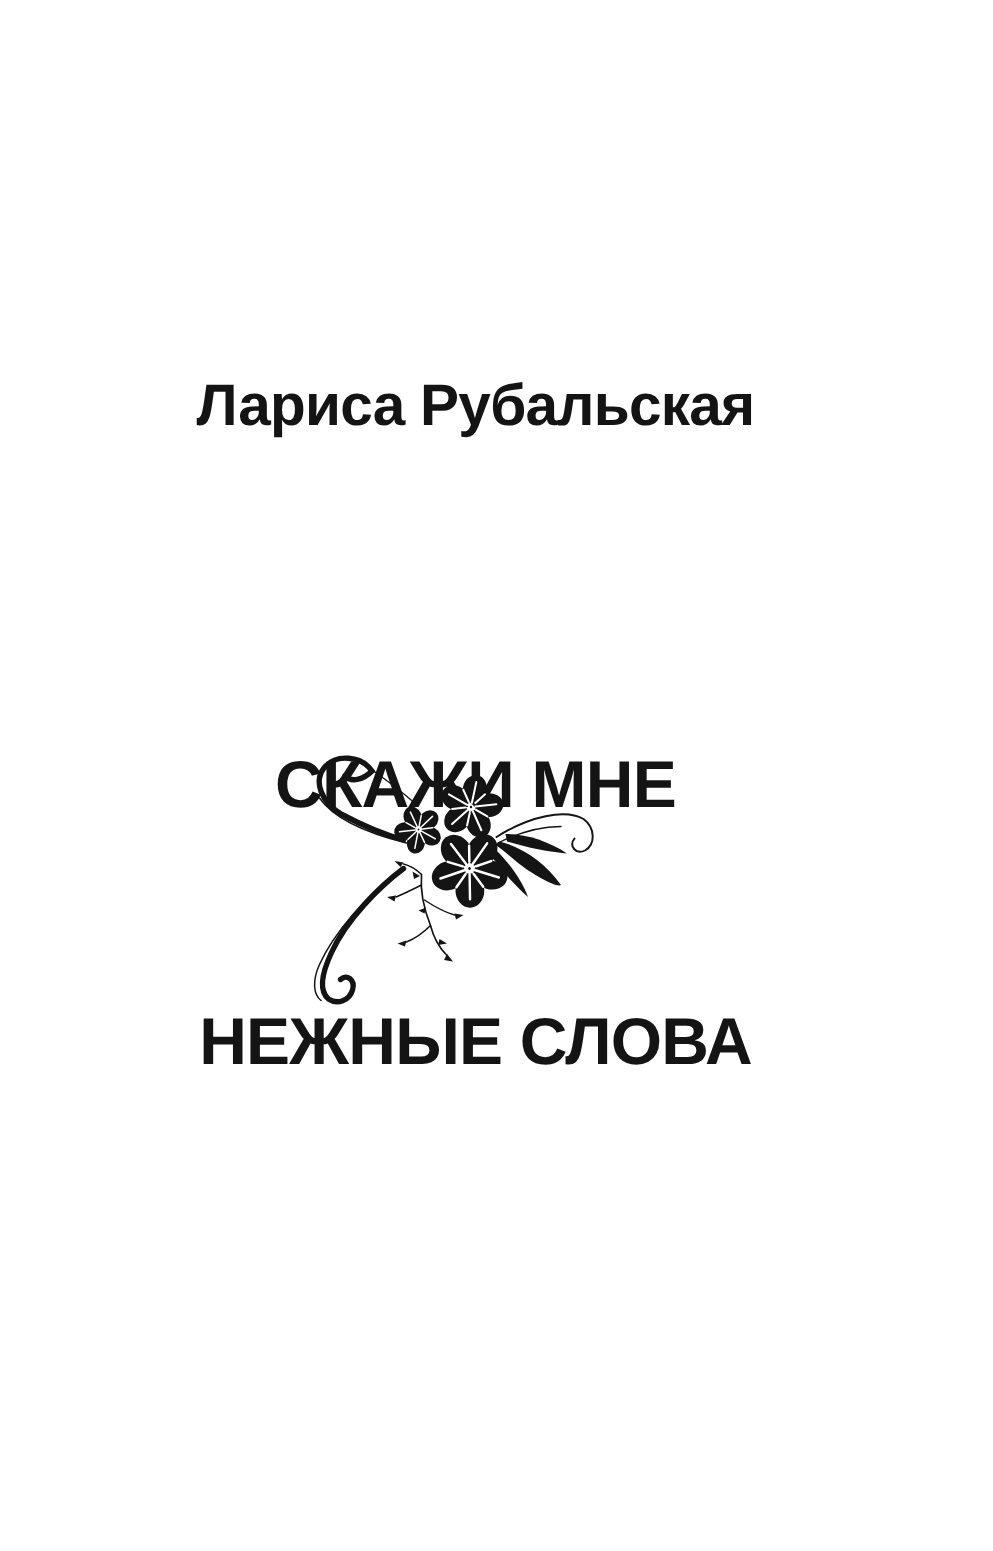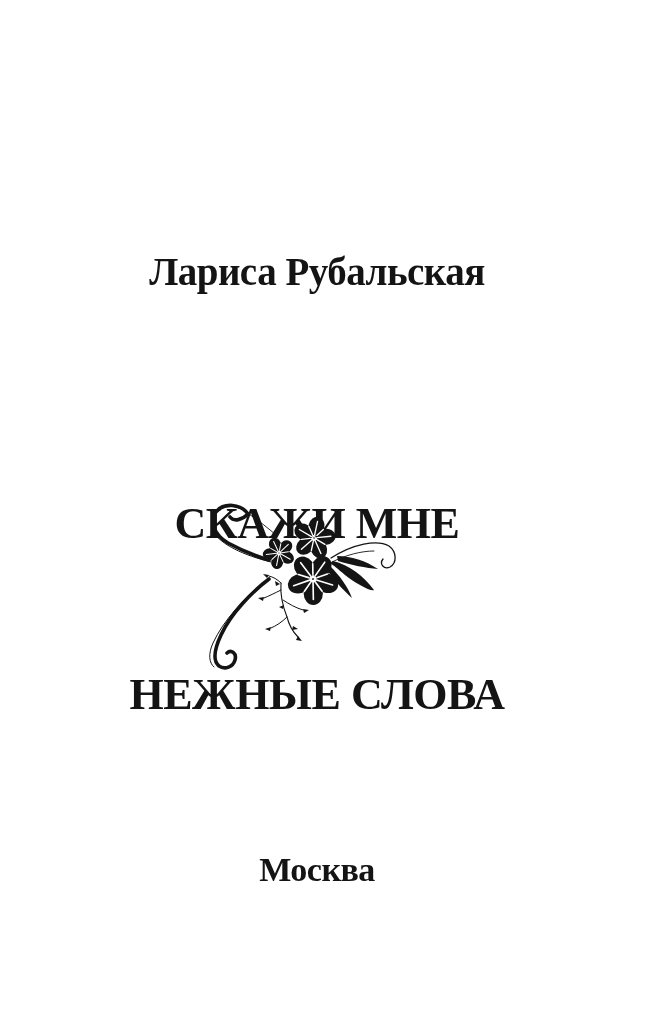--- a/index.html
+++ b/index.html
@@ -2,21 +2,21 @@
 <html><head>
 <meta charset="utf-8">
 <style>
   html, body { margin: 0; padding: 0; background: #ffffff; }
   .page {
     position: relative;
     width: 662px;
     height: 1034px;
     background: #ffffff;
     color: #141414;
-    font-family: Liberation Serif, serif;
+    font-family: Liberation Sans, sans-serif;
     overflow: hidden;
   }
   .centered {
     position: absolute;
     left: 0;
     width: 634px;           
     text-align: center;
     white-space: pre;
   }
   .author {
@@ -118,16 +118,15 @@
       <path d="M99,110 l-5,2 l4,2 z"></path>
       <path d="M108,131 l5,3 l-6,1 z"></path>
     </g>
 
     <use href="#flw" transform="translate(129,43) rotate(12) scale(0.97)"></use>
     <use href="#flw" transform="translate(94,58) rotate(-25) scale(0.73)"></use>
     <use href="#flw" transform="translate(128,84) rotate(35) scale(1.17)"></use>
   </svg>
 
   <div class="publisher centered">
-    <div>Москва</div>
   </div>
 
 </div>
 
 </body></html>

